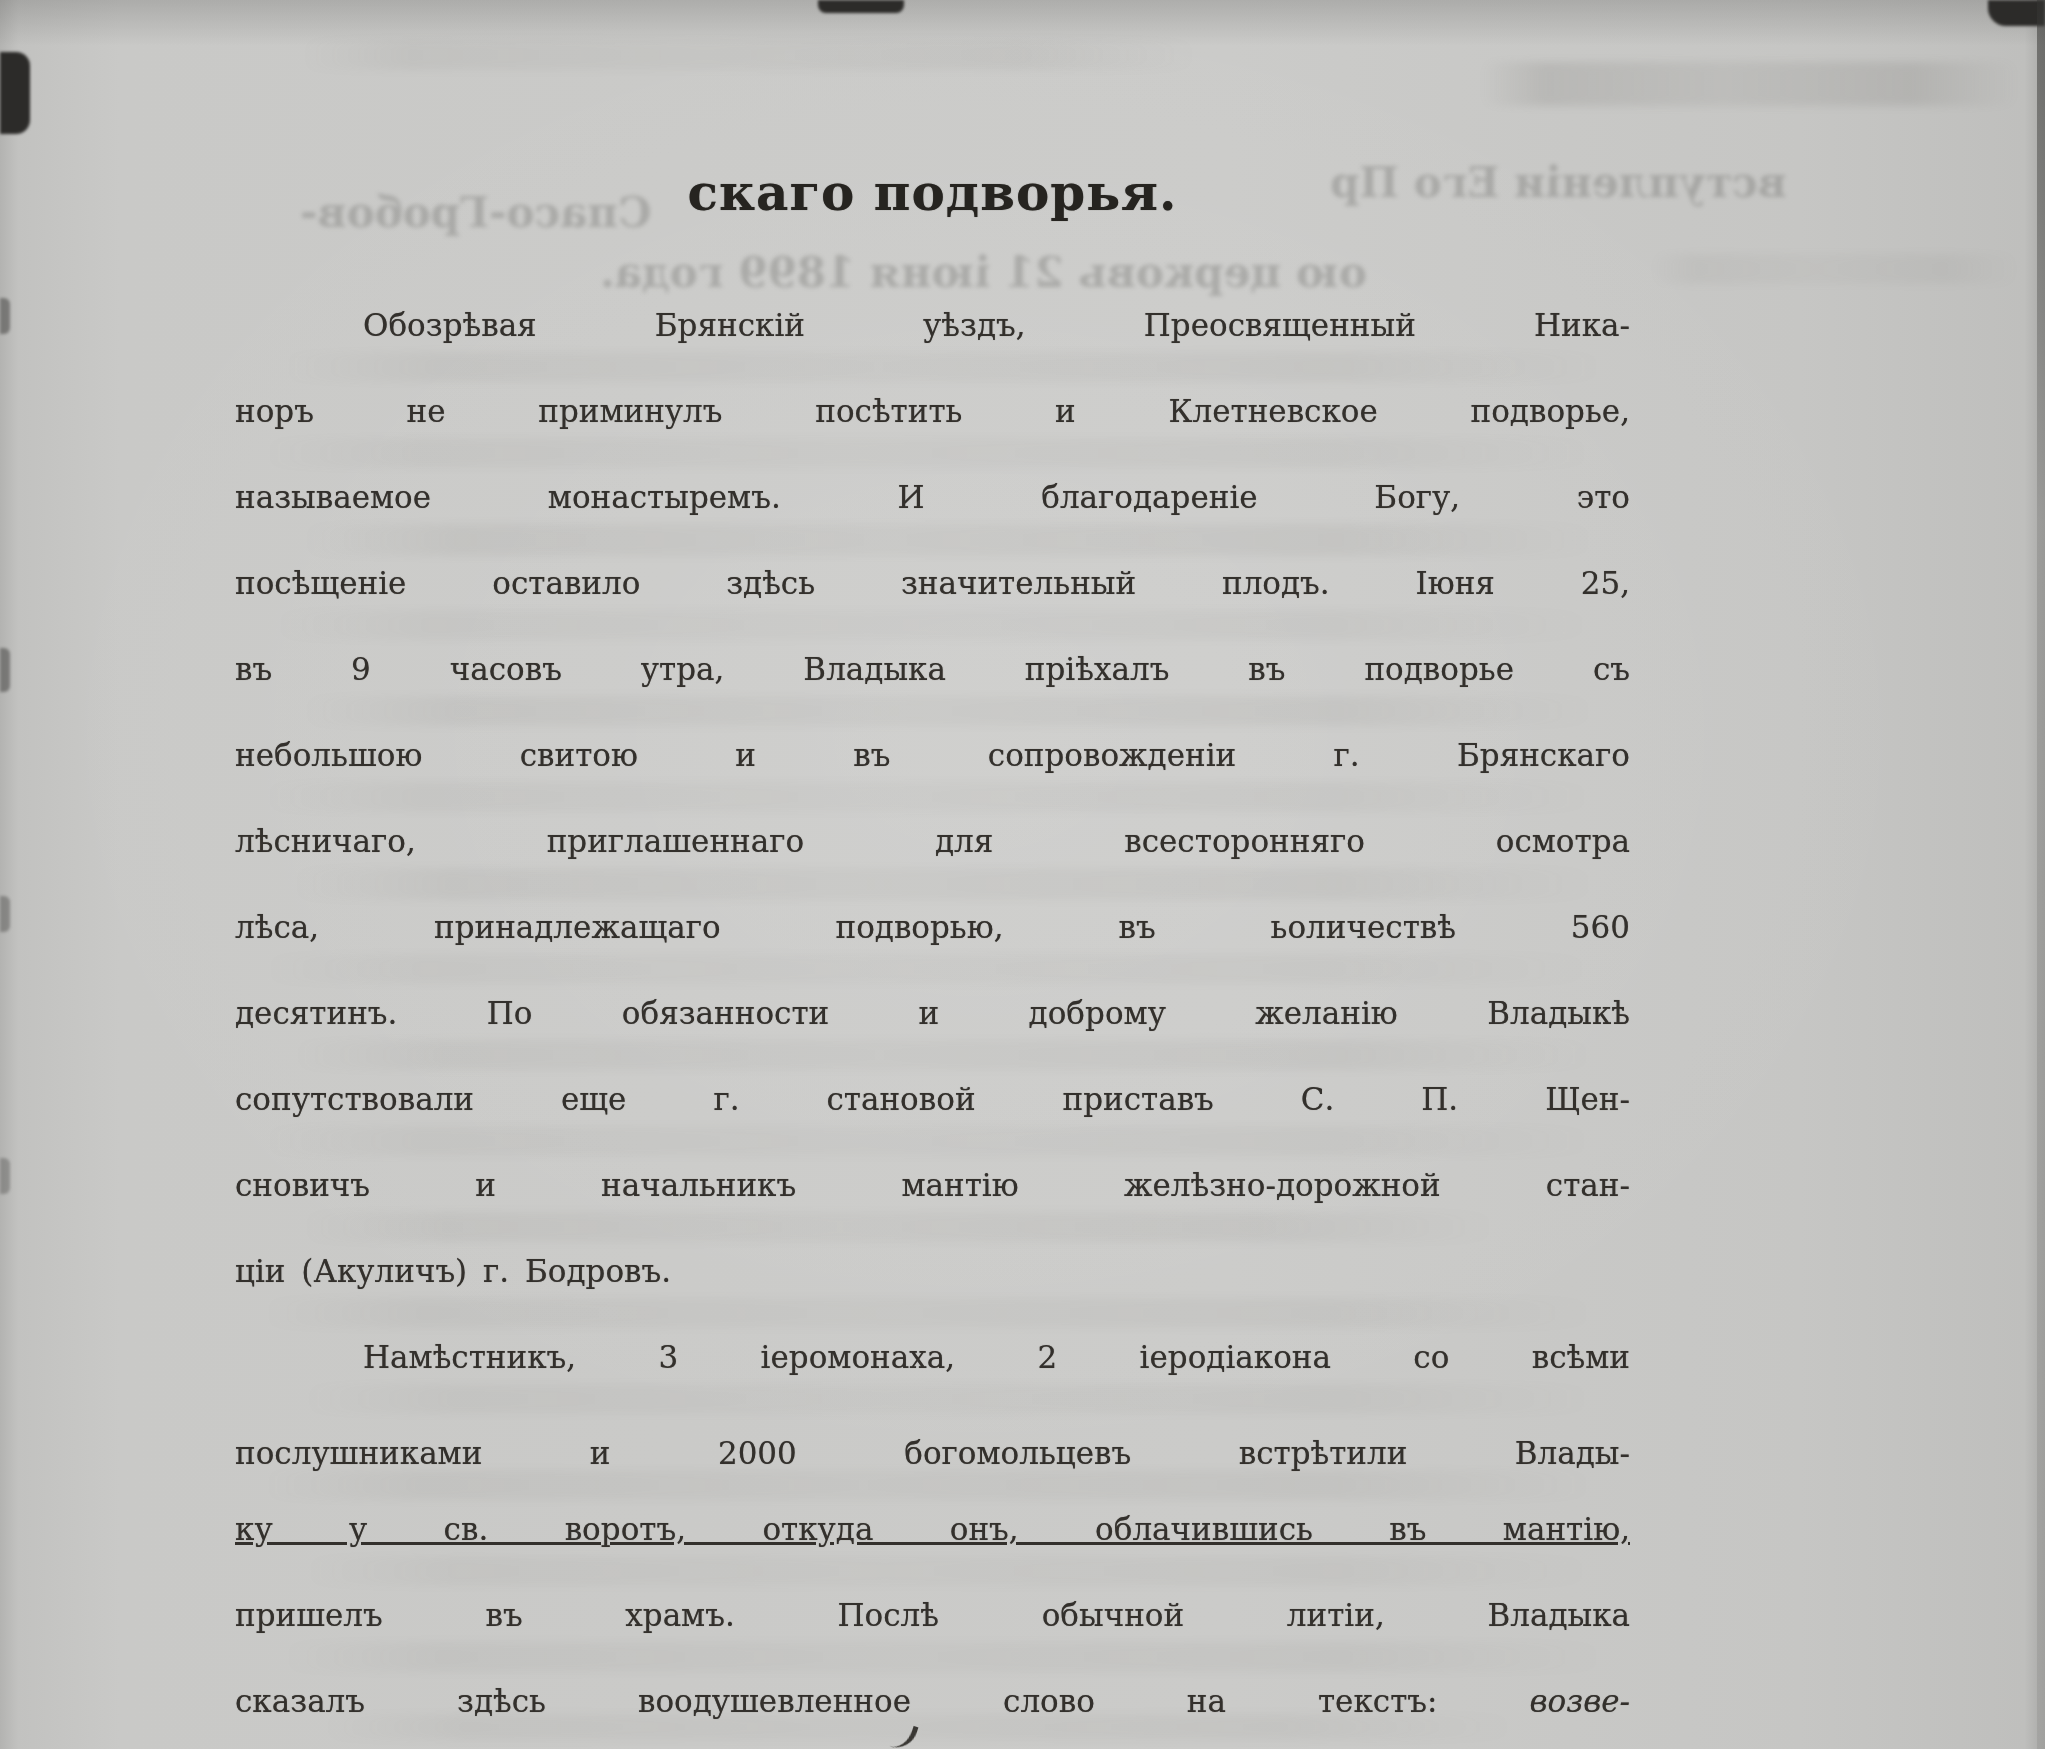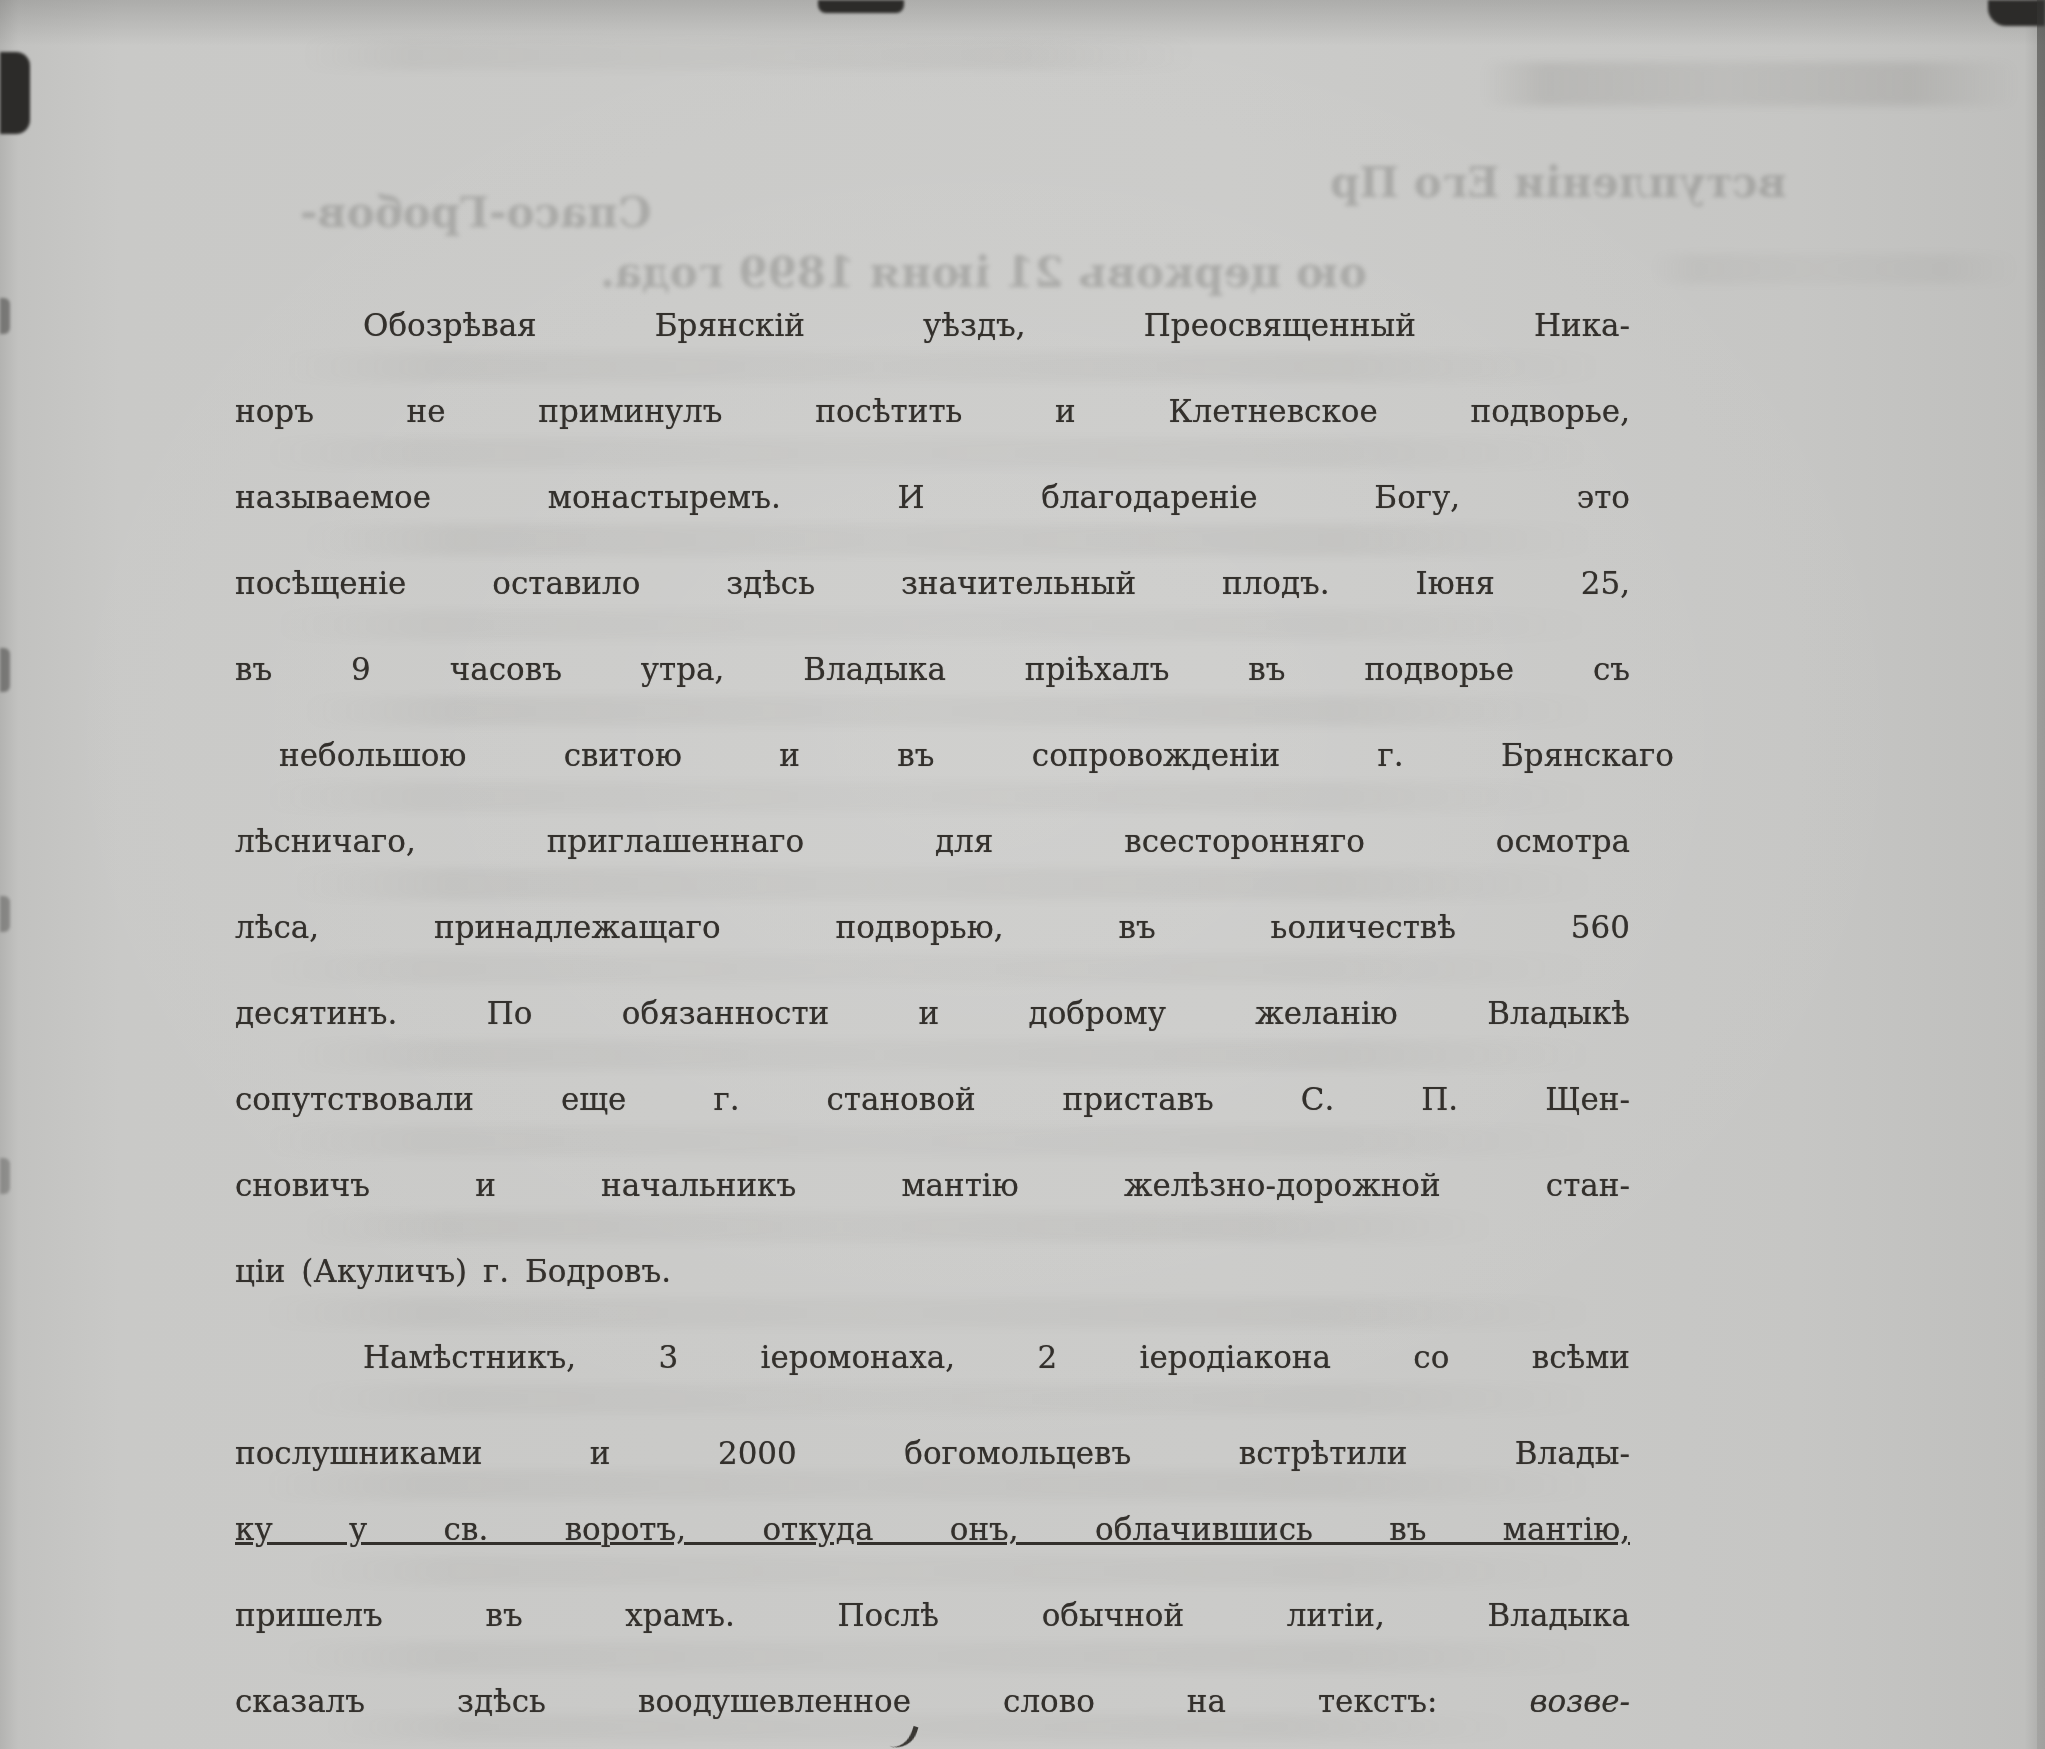--- a/index.html
+++ b/index.html
@@ -81,28 +81,29 @@
       <div class="streak" style="left: 300px; top: 1212px; width: 1200px; height: 30px; opacity: 0.14;"></div>
       <div class="streak" style="left: 260px; top: 1298px; width: 1340px; height: 30px; opacity: 0.12;"></div>
       <div class="streak" style="left: 300px; top: 1384px; width: 1300px; height: 30px; opacity: 0.11;"></div>
       <div class="streak" style="left: 260px; top: 1470px; width: 1340px; height: 30px; opacity: 0.13;"></div>
       <div class="streak" style="left: 300px; top: 1556px; width: 1300px; height: 30px; opacity: 0.1;"></div>
       <div class="streak" style="left: 280px; top: 1642px; width: 1330px; height: 30px; opacity: 0.12;"></div>
       <div class="streak" style="left: 320px; top: 1714px; width: 1200px; height: 26px; opacity: 0.12;"></div>
       <div class="streak" style="left: 1650px; top: 254px; width: 370px; height: 30px; opacity: 0.13;"></div>
     </div>
 
+  <div class="heading h2">скаго подворья.</div>
 
   <div id="bodyText">
       <div class="bline just first" style="top: 296px;">Обозрѣвая Брянскій уѣздъ, Преосвященный Ника-</div>
       <div class="bline just" style="top: 382px;">норъ не приминулъ посѣтить и Клетневское подворье,</div>
       <div class="bline just" style="top: 468px;">называемое монастыремъ. И благодареніе Богу, это</div>
       <div class="bline just" style="top: 554px;">посѣщеніе оставило здѣсь значительный плодъ. Іюня 25,</div>
       <div class="bline just" style="top: 640px;">въ 9 часовъ утра, Владыка пріѣхалъ въ подворье съ</div>
-      <div class="bline just" style="top: 726px; margin-left: 44px;">небольшою свитою и въ сопровожденіи г. Брянскаго</div>
+      <div class="bline just" style="top: 726px;">небольшою свитою и въ сопровожденіи г. Брянскаго</div>
       <div class="bline just" style="top: 812px;">лѣсничаго, приглашеннаго для всесторонняго осмотра</div>
       <div class="bline just" style="top: 898px;">лѣса, принадлежащаго подворью, въ ьоличествѣ 560</div>
       <div class="bline just" style="top: 984px;">десятинъ. По обязанности и доброму желанію Владыкѣ</div>
       <div class="bline just" style="top: 1070px;">сопутствовали еще г. становой приставъ С. П. Щен-</div>
       <div class="bline just" style="top: 1156px;">сновичъ и начальникъ мантію желѣзно-дорожной стан-</div>
       <div class="bline" style="top: 1242px;">ціи (Акуличъ) г. Бодровъ.</div>
       <div class="bline just first" style="top: 1328px;">Намѣстникъ, 3 іеромонаха, 2 іеродіакона со всѣми</div>
       <div class="bline just" style="top: 1414px; margin-top: 10px;">послушниками и 2000 богомольцевъ встрѣтили Влады-</div>
       <div class="bline just" style="top: 1500px; text-decoration: underline;">ку у св. воротъ, откуда онъ, облачившись въ мантію,</div>
       <div class="bline just" style="top: 1586px;">пришелъ въ храмъ. Послѣ обычной литіи, Владыка</div>

